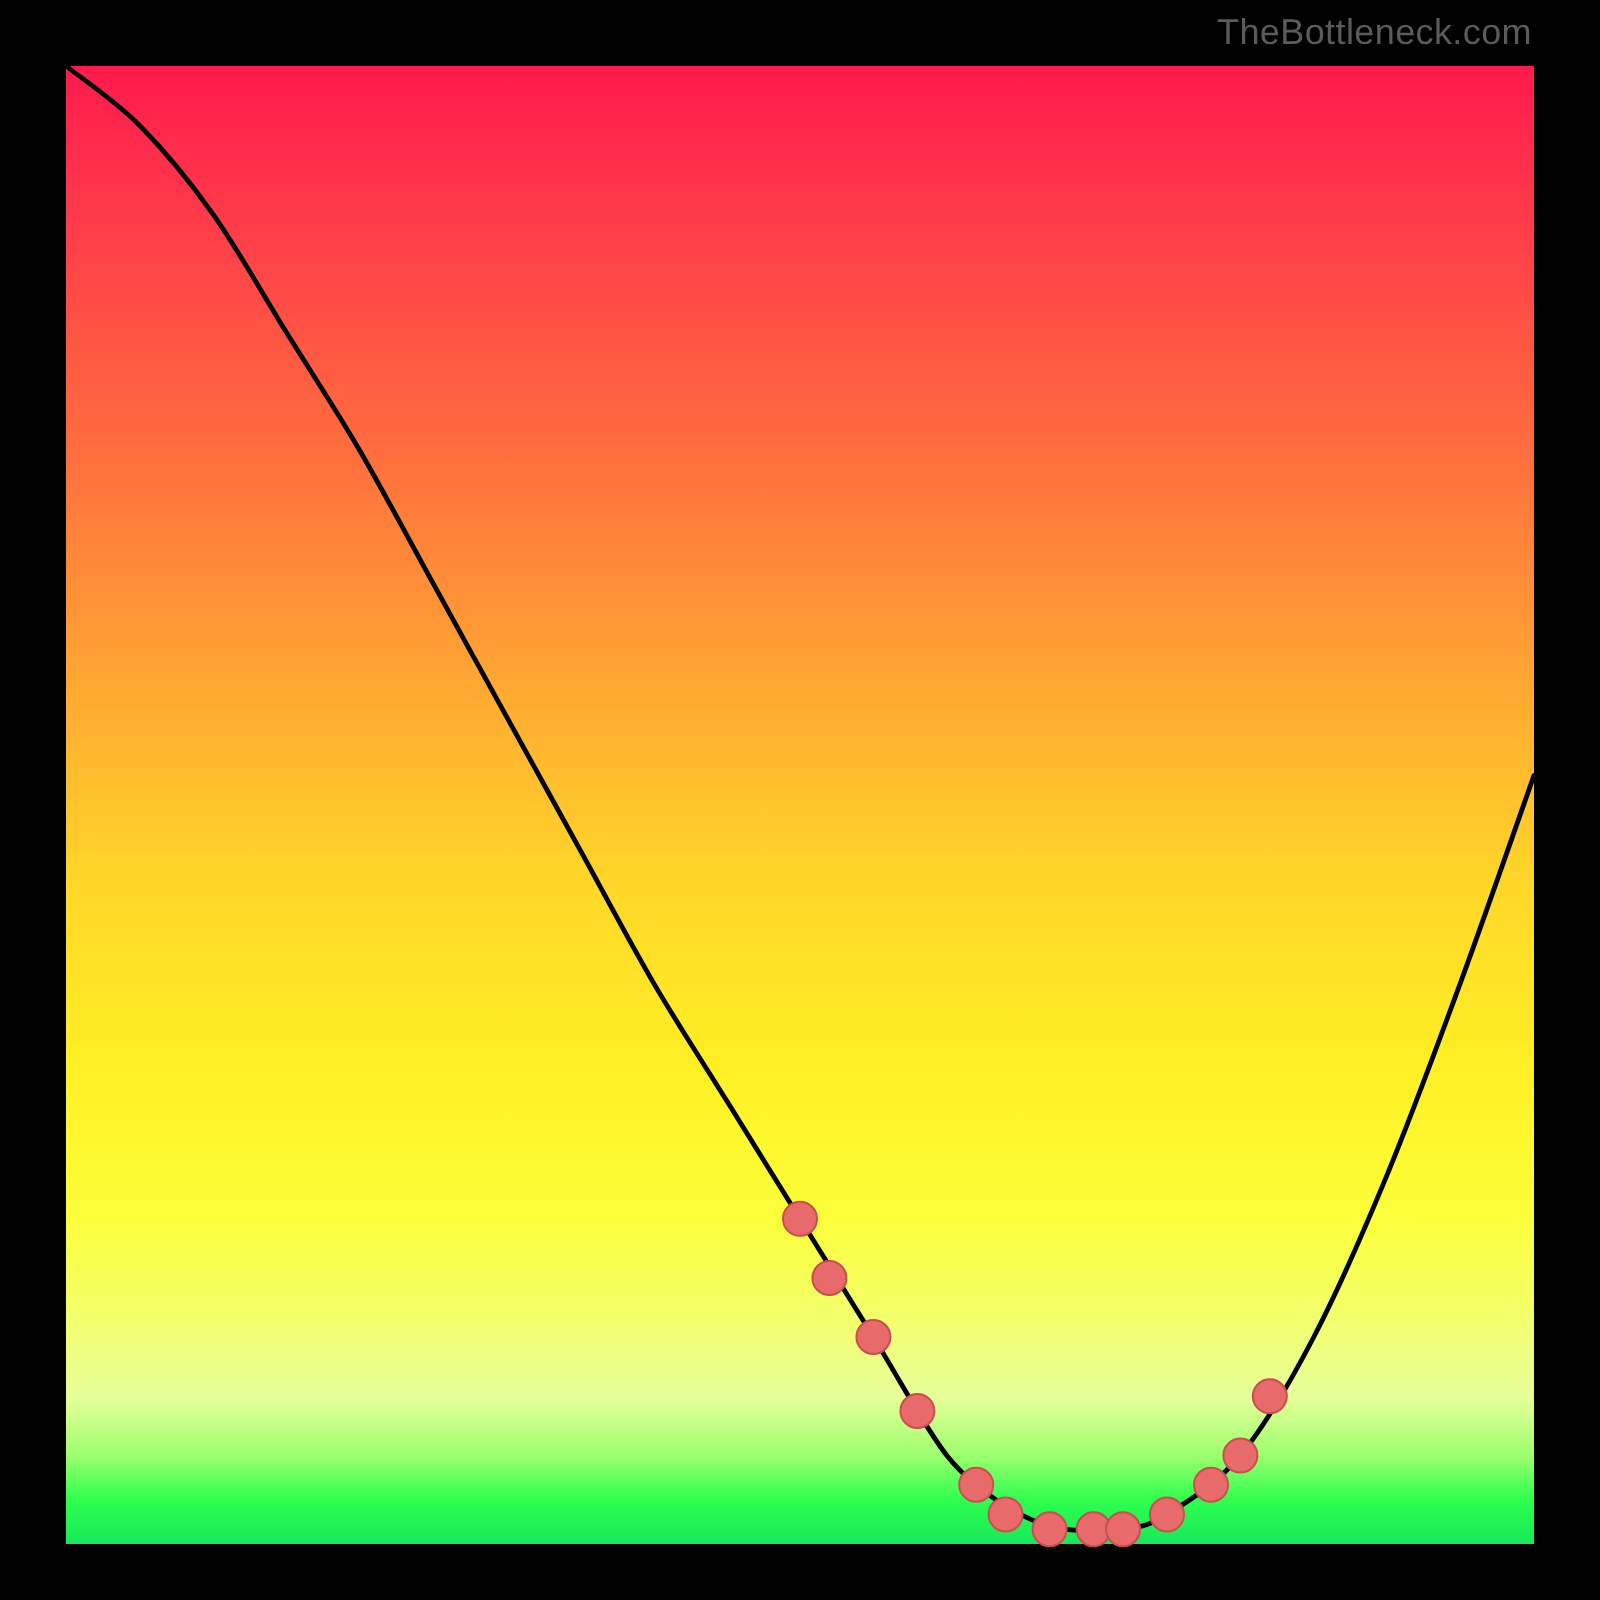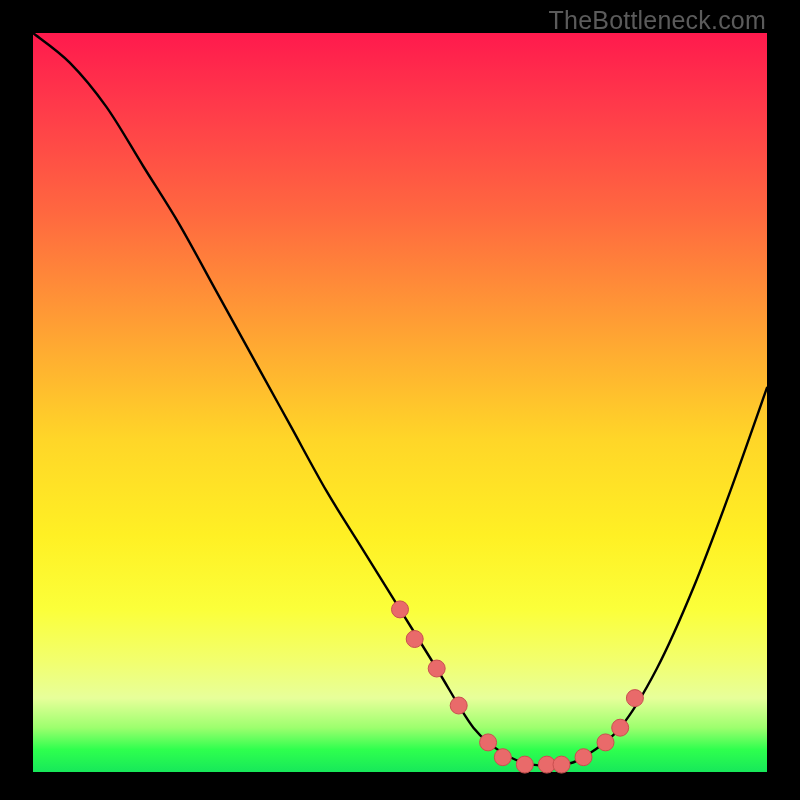--- a/index.html
+++ b/index.html
@@ -40,21 +40,21 @@
       #9dff6e 94%,
       #2eff4e 97%,
       #17e85a 100%
     );
   }
   .watermark {
     position: absolute;
     top: 6px;
     right: 34px;
     color: #5b5b5b;
-    font-size: 25px;
+    font-size: 18px;
     font-weight: 500;
     letter-spacing: 0.2px;
   }
   svg.curve {
     position: absolute;
     left: 33px;
     top: 33px;
     width: 734px;
     height: 739px;
     overflow: visible;

